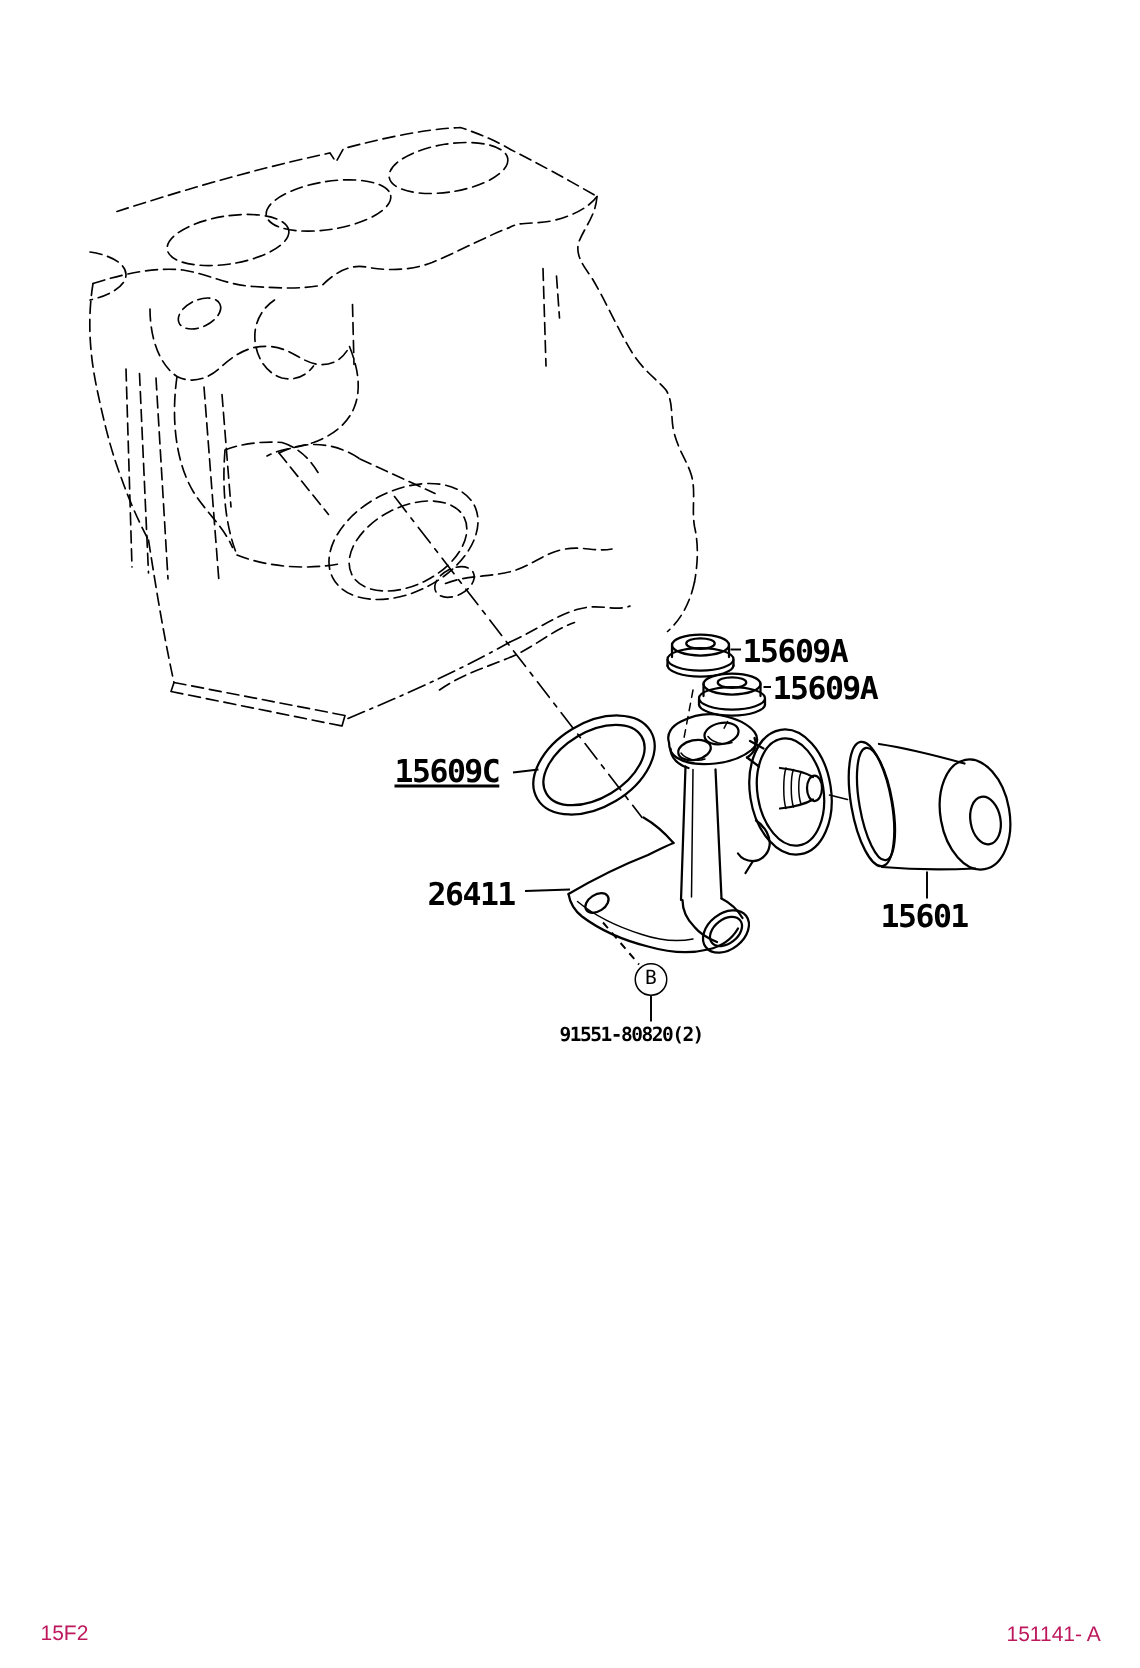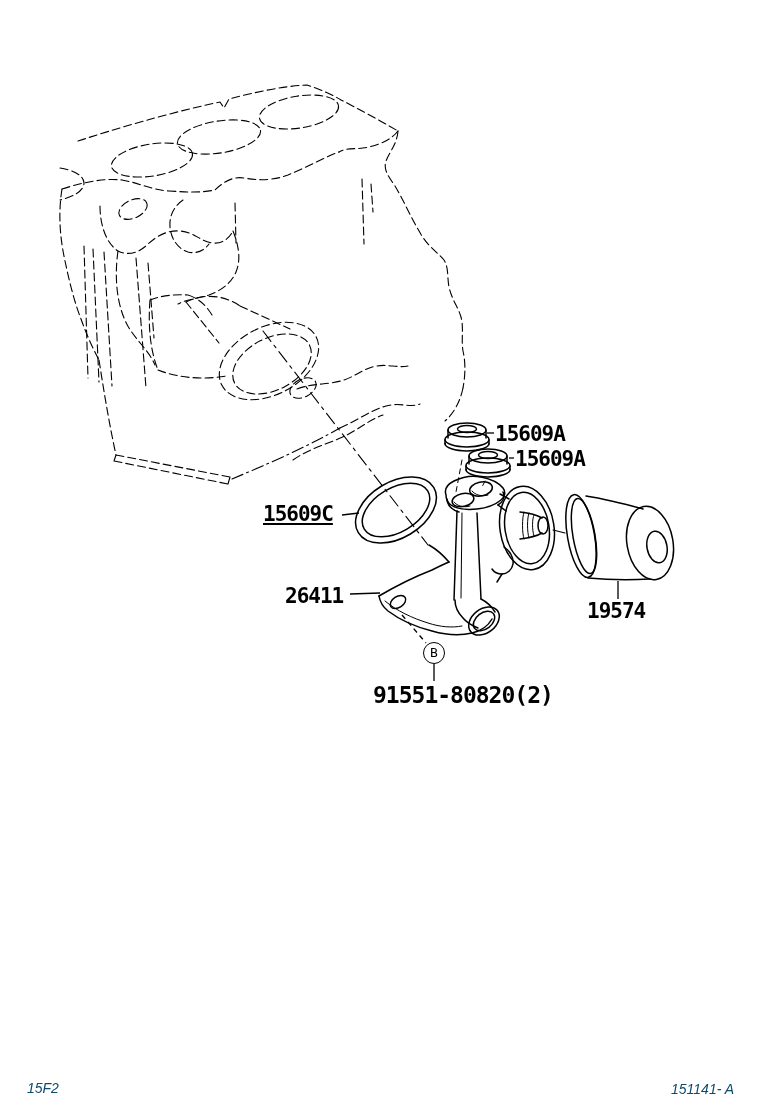--- a/index.html
+++ b/index.html
@@ -6,28 +6,28 @@
   body{
     width:760px;height:1112px;background:#ffffff;position:relative;overflow:hidden;
     font-family:"DejaVu Sans Mono","Liberation Mono",monospace;color:#000;
   }
   .canvas{position:absolute;left:0;top:0;width:760px;height:1112px;}
   svg{position:absolute;left:0;top:0;}
   .callout{
     position:absolute;font-family:"DejaVu Sans Mono","Liberation Mono",monospace;
     font-weight:bold;font-size:21px;letter-spacing:-1px;line-height:1;color:#000;white-space:nowrap;
   }
-  .callout.small{font-size:23px;}
+  .callout.small{font-size:13px;}
   .badge{
     position:absolute;width:20px;height:20px;border:1.6px solid #000;border-radius:50%;
     text-align:center;line-height:19px;font-size:13px;font-weight:normal;background:#fff;
   }
   .corner{
     position:absolute;font-family:"Liberation Sans","DejaVu Sans",sans-serif;
-    font-size:14px;line-height:1;color:#0c4a6e;white-space:nowrap;font-style:italic;
+    font-size:14px;line-height:1;color:#be185d;white-space:nowrap;
   }
   
   .blk path,.blk ellipse{stroke:#000;fill:none;stroke-width:1.1;stroke-linecap:round;}
   .ph{stroke-dasharray:8 4;}
   .phd{stroke-dasharray:12 4 2 4;}
   .cl{stroke-dasharray:13 5 3 5;}
   .part path,.part ellipse{stroke:#000;fill:none;stroke-width:1.5;stroke-linecap:round;stroke-linejoin:round;}
   .thin{stroke-width:1 !important;}
   .dsh{stroke-dasharray:5 4;}
   .ldr path{stroke:#000;fill:none;stroke-width:1.3;}
@@ -150,21 +150,21 @@
       <path d="M618,581 L618,599"></path>
       <path d="M434,664 L434,681"></path>
       <path class="dsh" d="M402,615 L426,643"></path>
     </g>
   </svg>
 
   <div class="callout" style="left:495px;top:424px;">15609A</div>
   <div class="callout" style="left:515px;top:449px;">15609A</div>
   <div class="callout" style="left:263px;top:504px;text-decoration:underline;">15609C</div>
   <div class="callout" style="left:285px;top:586px;">26411</div>
-  <div class="callout" style="left:587px;top:601px;">19574</div>
+  <div class="callout" style="left:587px;top:601px;">15601</div>
   <div class="callout small" style="left:373px;top:684px;">91551-80820(2)</div>
 
   <div class="badge" style="left:423px;top:642px;">B</div>
 
   <div class="corner" style="left:27px;top:1081px;">15F2</div>
   <div class="corner" style="left:671px;top:1082px;">151141- A</div>
 
 </div>
 
 </body></html>

